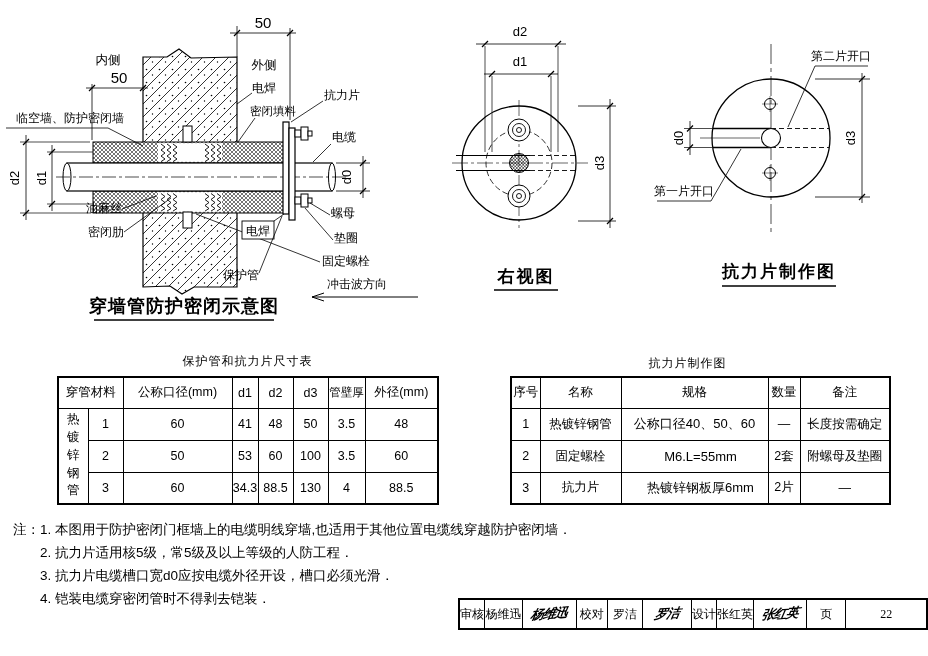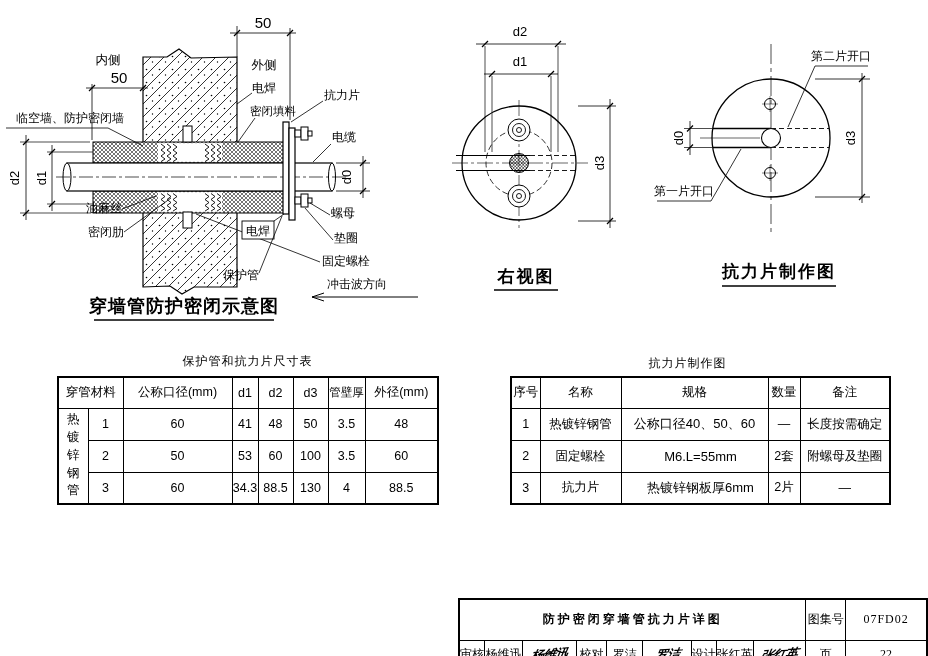--- a/index.html
+++ b/index.html
@@ -394,42 +394,43 @@
     <tr style="height:32px">
       <td class="num">3</td>
       <td>抗力片</td>
       <td class="spec-left">热镀锌钢板厚6mm</td>
       <td>2片</td>
       <td>—</td>
     </tr>
   </tbody>
     </table>
 
+  <div id="notes">
+    <div class="nline"><span>注：</span><span>1. 本图用于防护密闭门框墙上的电缆明线穿墙,也适用于其他位置电缆线穿越防护密闭墙．</span></div>
+    <div class="nline indent"><span>2. 抗力片适用核5级，常5级及以上等级的人防工程．</span></div>
+    <div class="nline indent"><span>3. 抗力片电缆槽口宽d0应按电缆外径开设，槽口必须光滑．</span></div>
+    <div class="nline indent"><span>4. 铠装电缆穿密闭管时不得剥去铠装．</span></div>
+  </div>
 
   <div id="tblock">
     <table>
       <colgroup>
         <col style="width:22px">
           <col style="width:38px">
           <col style="width:54px">
           <col style="width:31px">
         <col style="width:36px">
           <col style="width:49px">
           <col style="width:25px">
           <col style="width:37px">
         <col style="width:53px">
           <col style="width:40px">
           <col style="width:82px">
       </colgroup>
       <tbody>
-          <tr style="height:41px">
-        <td colspan="9" class="tb-title">防护密闭穿墙管抗力片详图</td>
-        <td>图集号</td>
-        <td class="tb-no">07FD02</td>
-      </tr>
       <tr style="height:30px">
         <td>审核</td>
         <td>杨维迅</td>
         <td><span class="sig">杨维迅</span></td>
         <td>校对</td>
         <td>罗洁</td>
         <td><span class="sig">罗洁</span></td>
         <td>设计</td>
         <td>张红英</td>
         <td><span class="sig">张红英</span></td>

